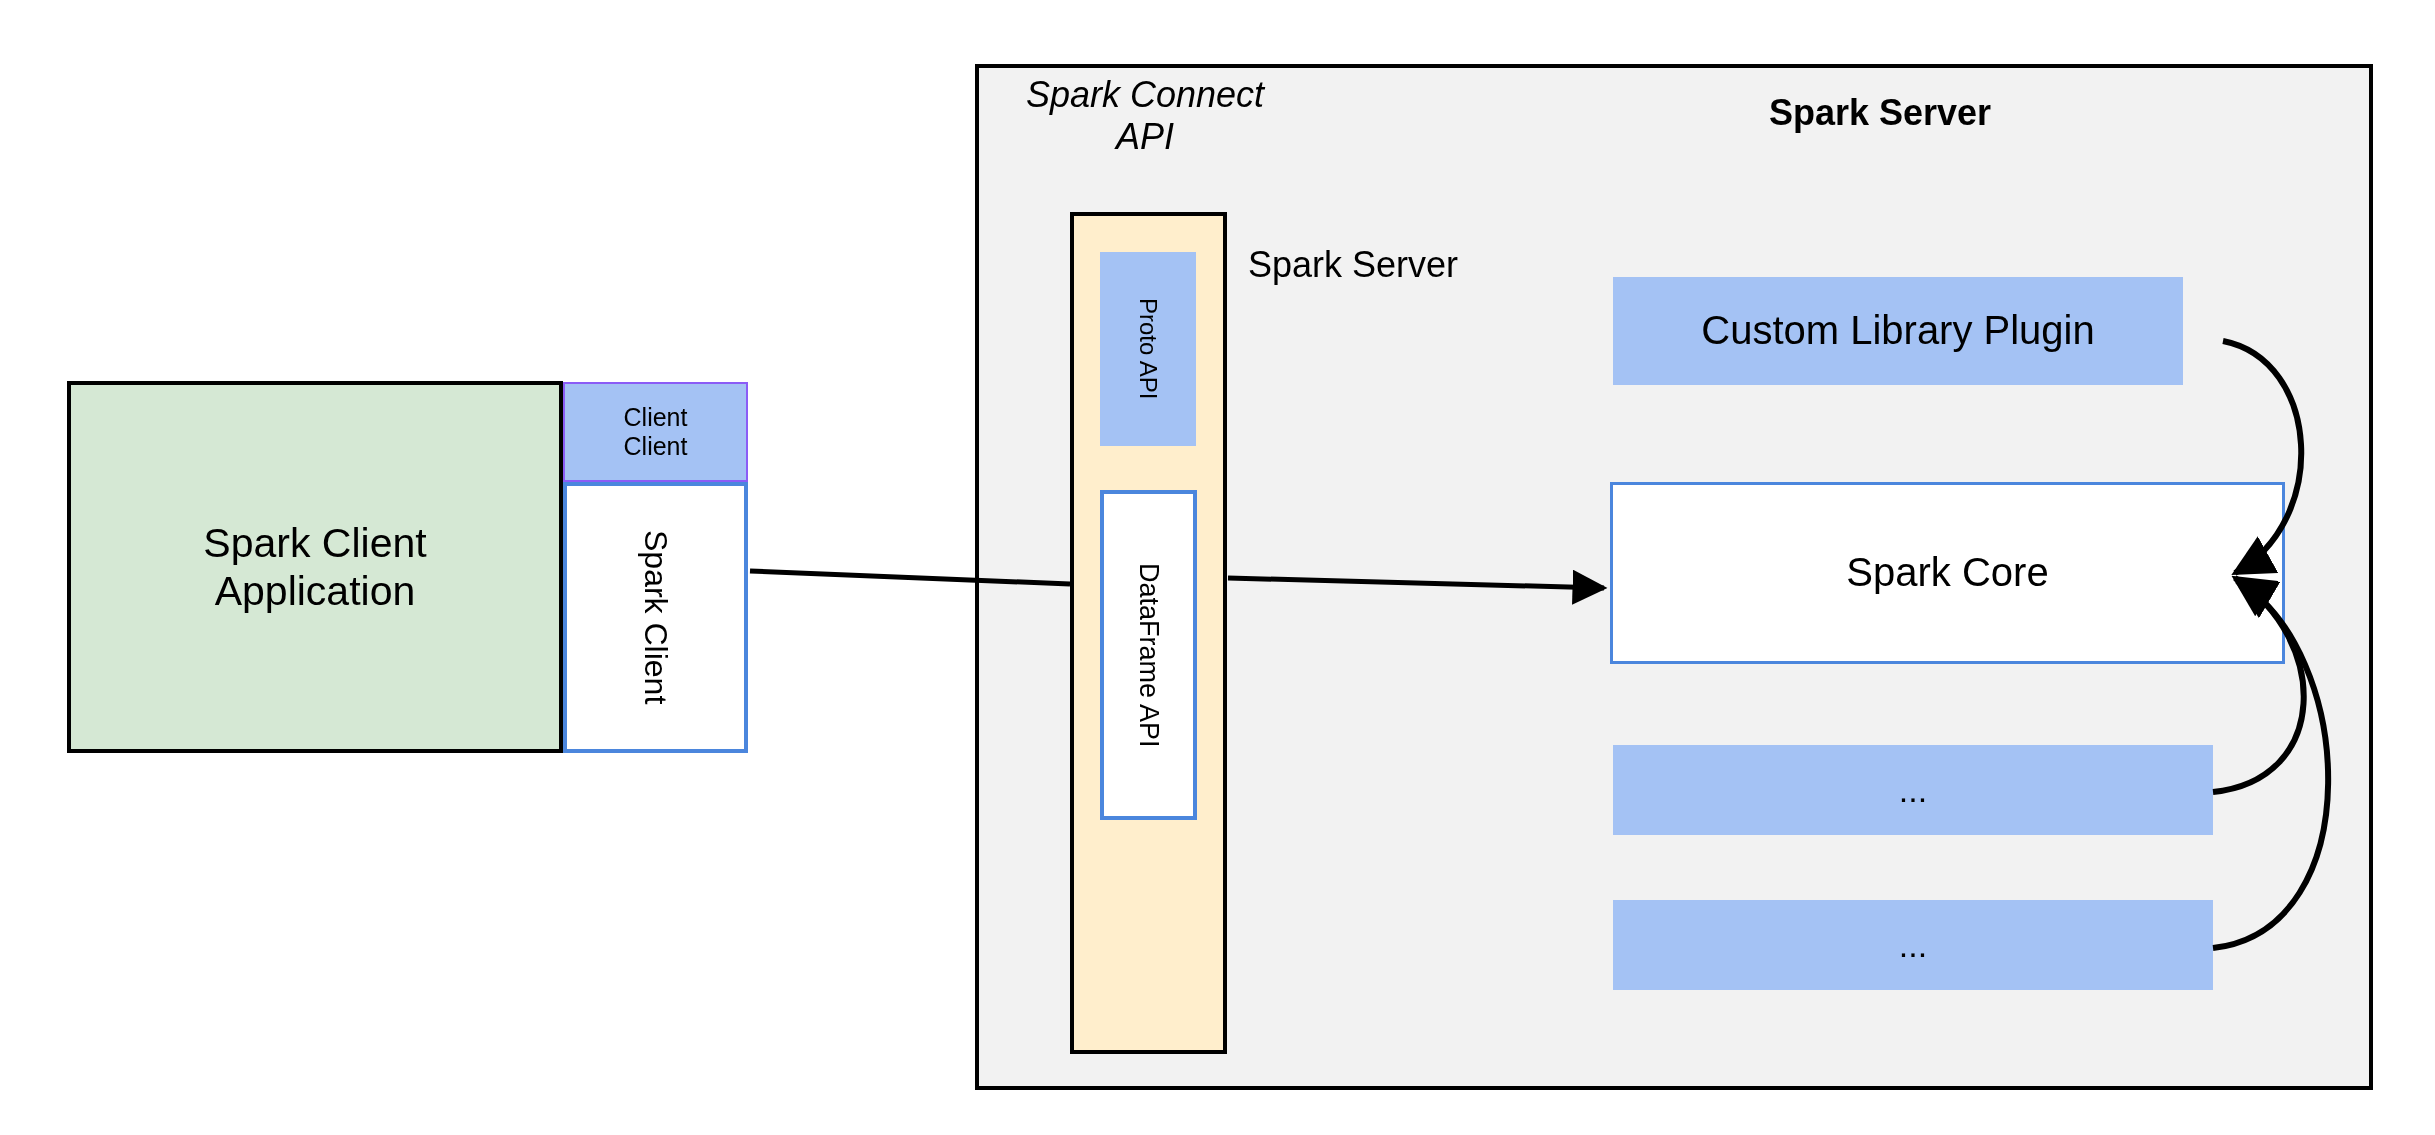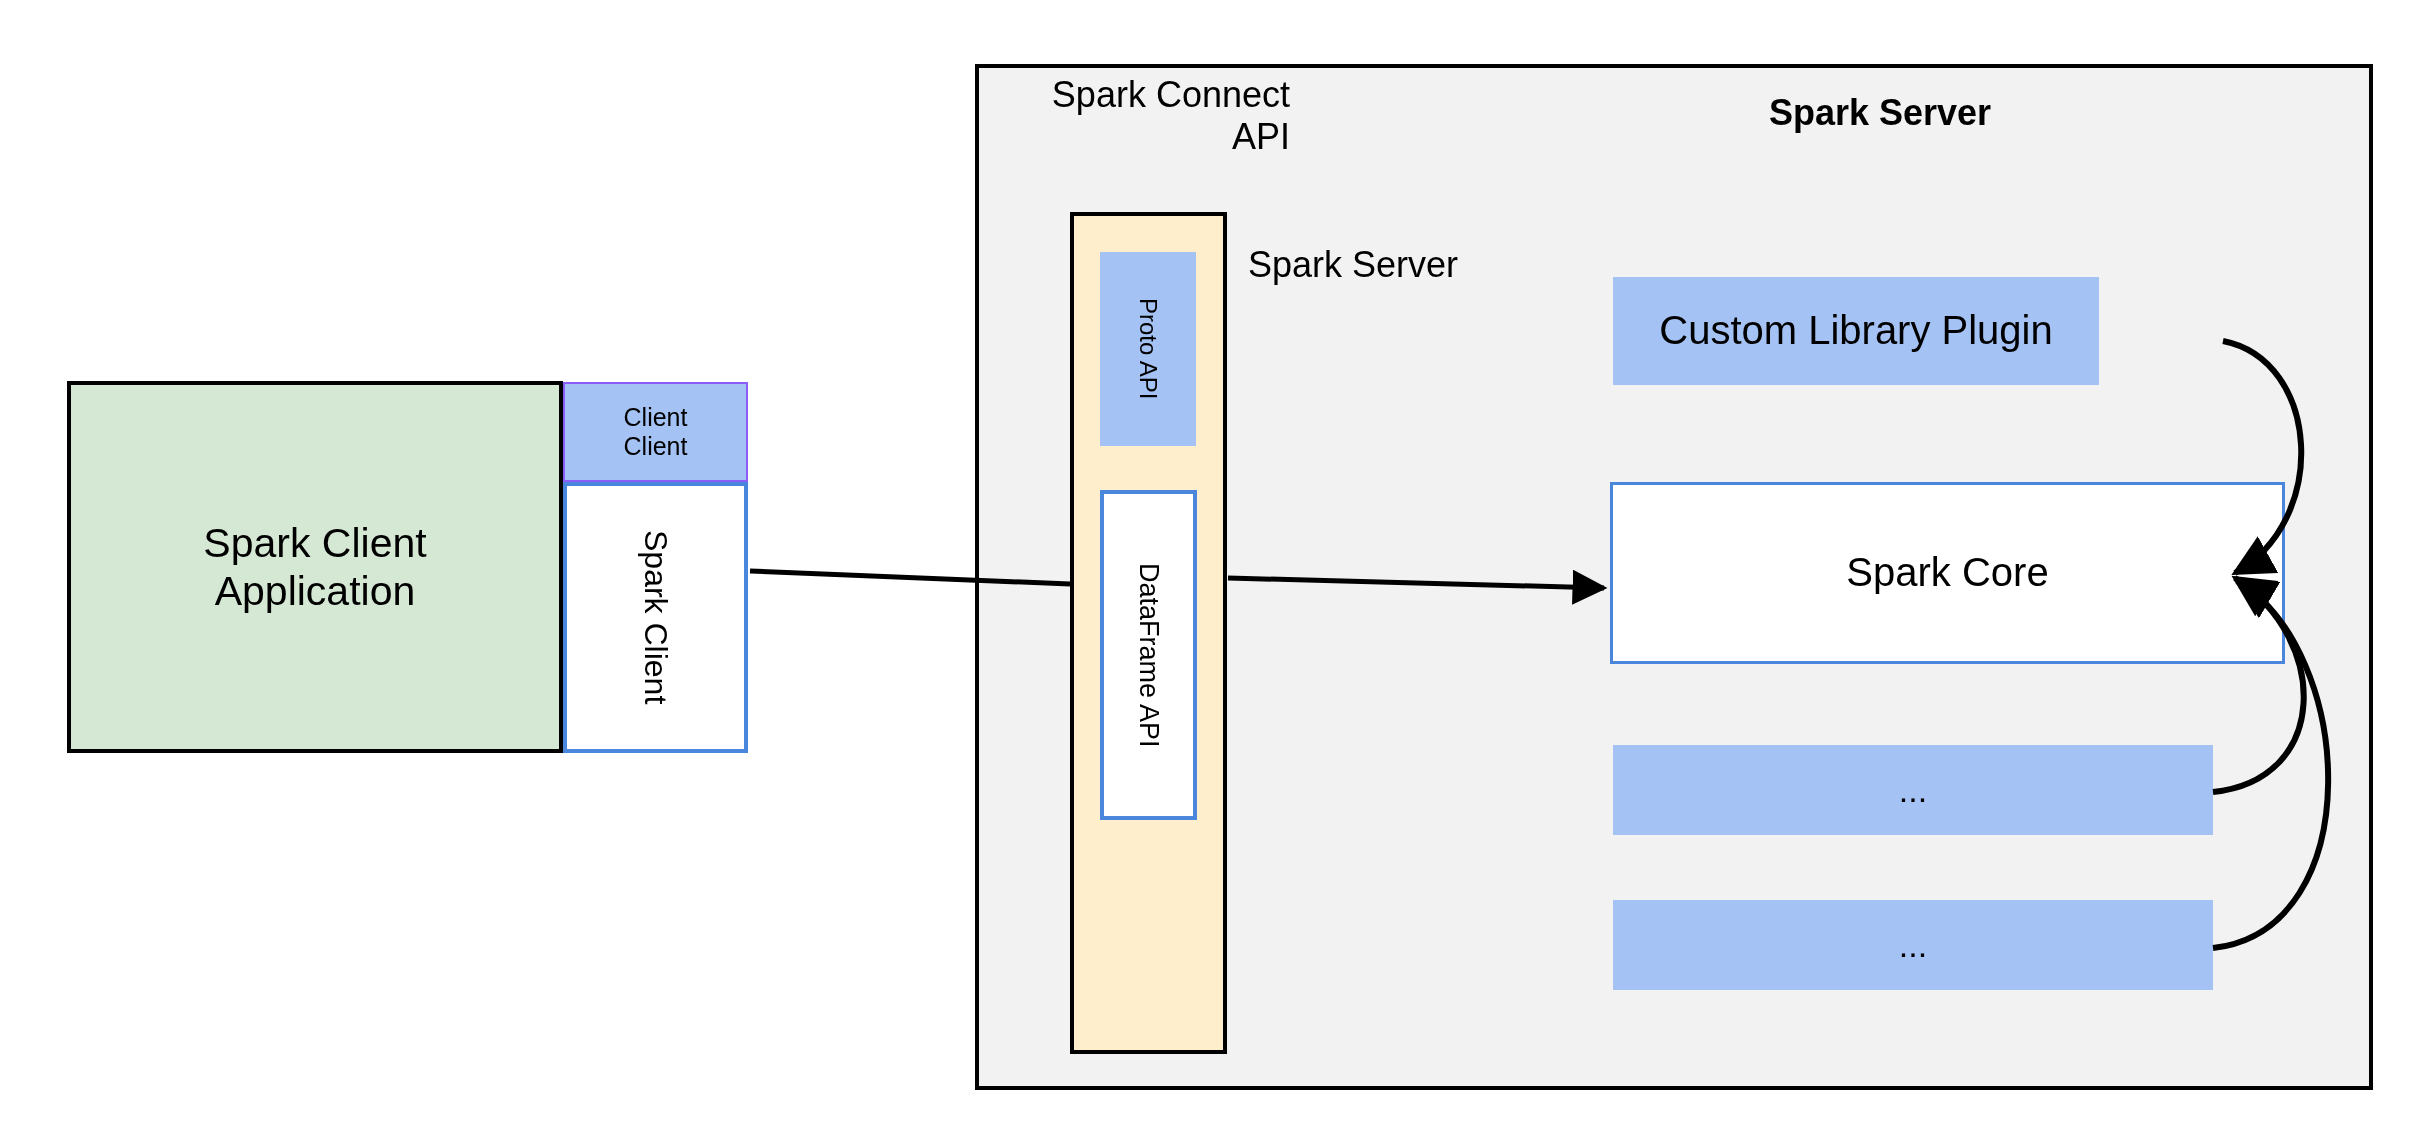--- a/index.html
+++ b/index.html
@@ -68,22 +68,23 @@
     border: 4px solid #000000;
     z-index: 1;
     display: block;
   }
   #spark-connect-api-label {
     left: 1000px; top: 66px;
     width: 290px; height: 90px;
     font-size: 36px;
     z-index: 4;
     display: block;
-    text-align: right;
+    text-align: center;
     padding-top: 8px;
+    font-style: italic;
   }
   #spark-server-label {
     left: 1670px; top: 88px;
     width: 420px; height: 50px;
     font-size: 36px;
     font-weight: bold;
     z-index: 4;
   }
   #spark-server-library-label {
     left: 1248px; top: 244px;
@@ -123,21 +124,21 @@
     width: 97px; height: 330px;
     background: #ffffff;
     border: 4px solid #4b86dd;
     z-index: 4;
   }
   #dataframe-api .vtext { font-size: 27px; }
 
   
   #custom-library-plugin {
     left: 1613px; top: 277px;
-    width: 486px; height: 108px;
+    width: 570px; height: 108px;
     background: #a4c2f4;
     font-size: 40px;
     z-index: 3;
   }
   #spark-core {
     left: 1610px; top: 482px;
     width: 675px; height: 182px;
     background: #ffffff;
     border: 3px solid #4b86dd;
     font-size: 40px;

